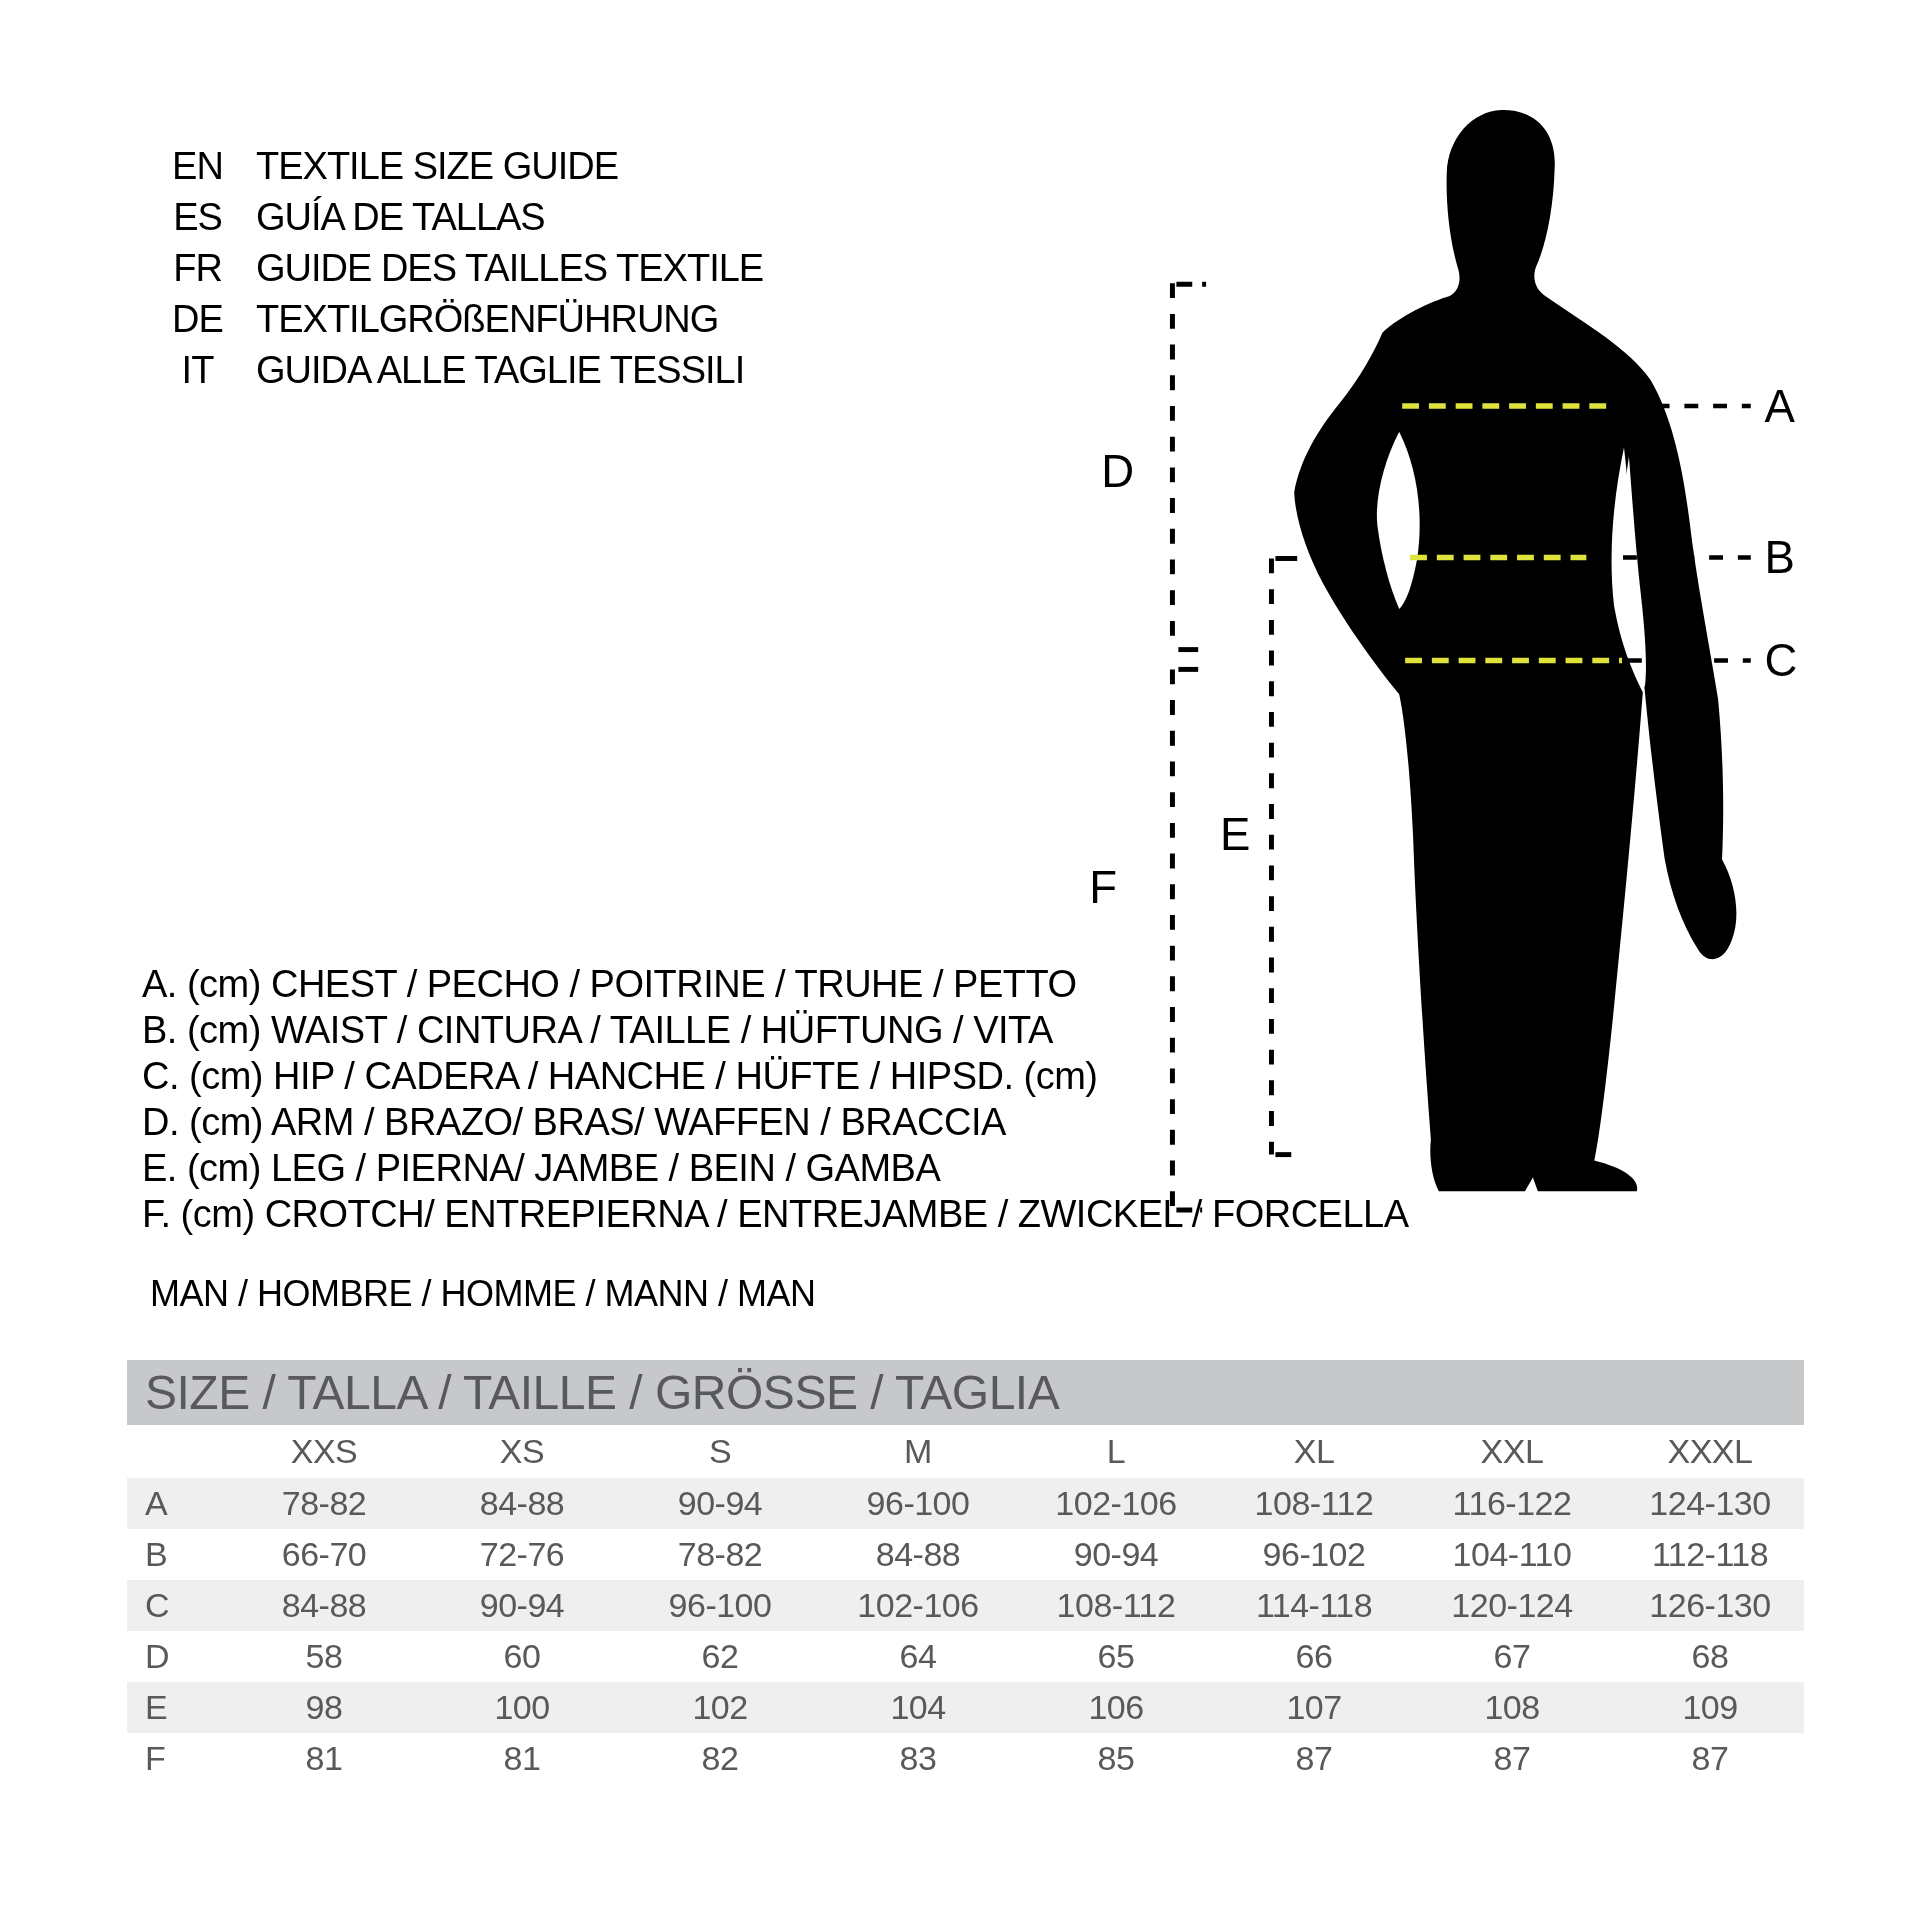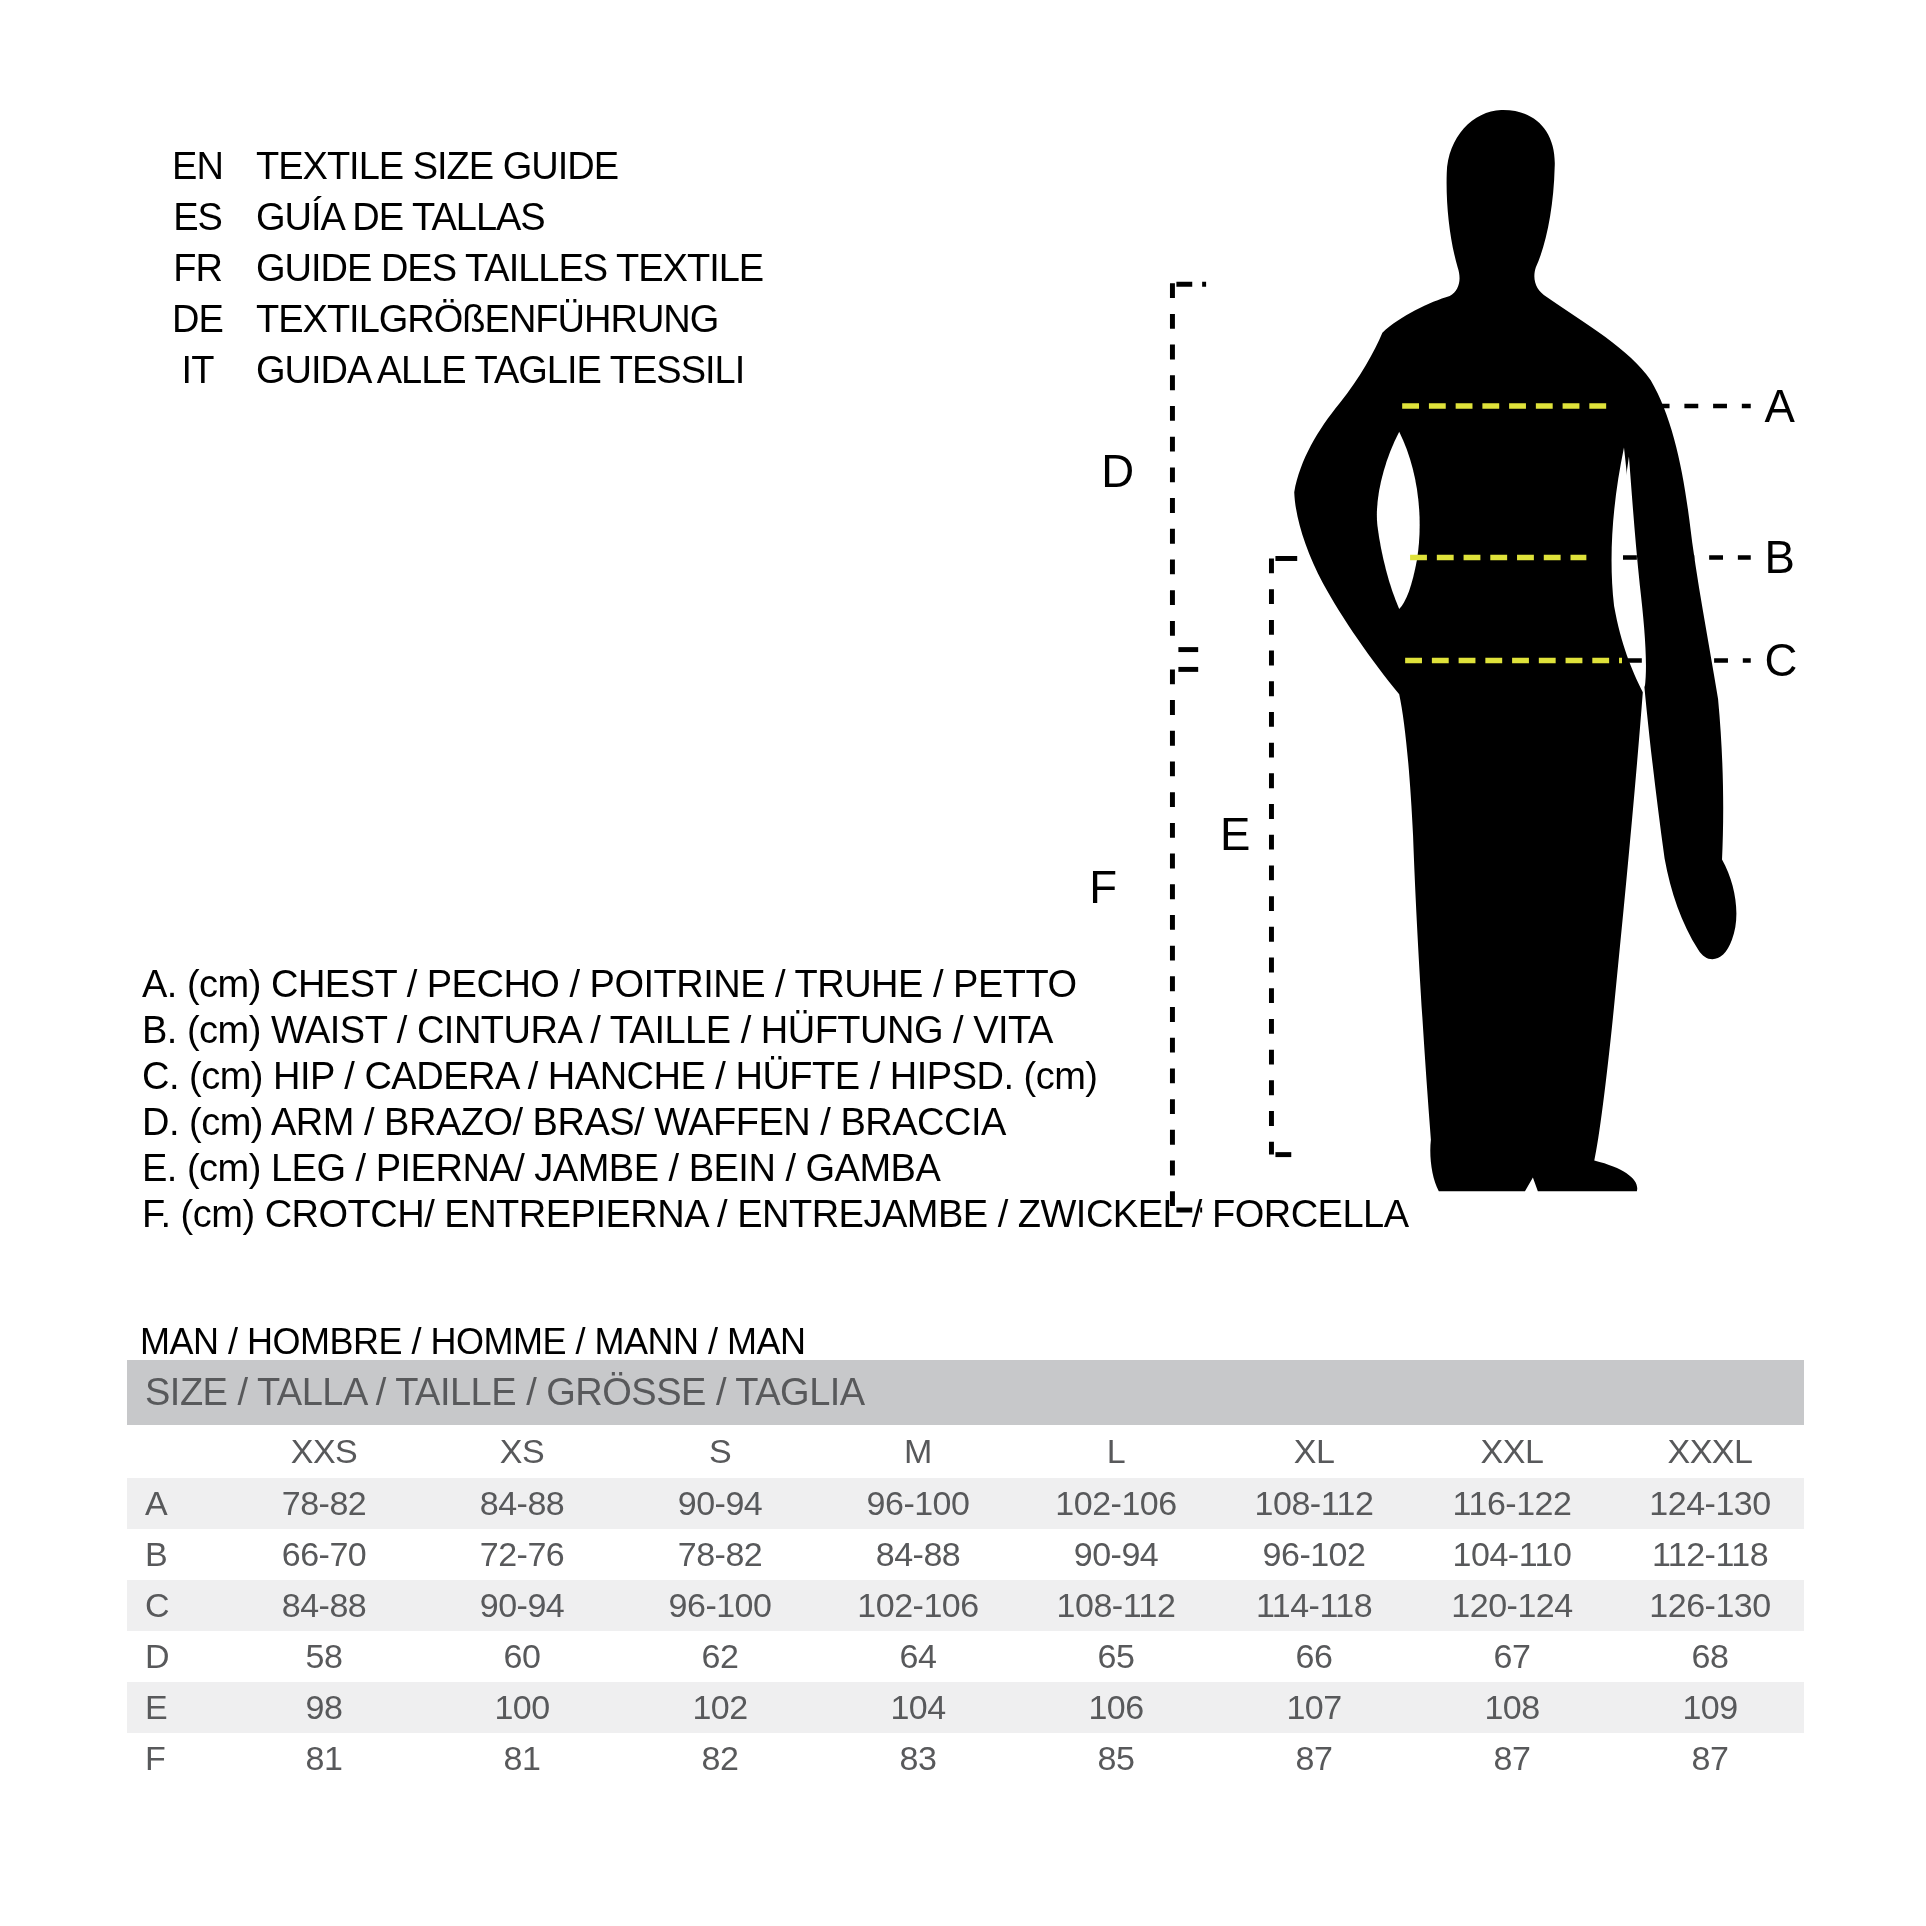--- a/index.html
+++ b/index.html
@@ -11,25 +11,25 @@
   .lang{position:absolute;left:139px;top:141px;}
   .lang-row{display:flex;font-size:38px;line-height:51px;letter-spacing:-1px;}
   .lang-code{width:117px;flex:none;text-align:center;}
   
   .figure-svg{position:absolute;left:0;top:0;}
   .fig-label{font-family:"Liberation Sans", sans-serif;font-size:46px;fill:#000;}
   
   .legend{position:absolute;left:142px;top:961px;font-size:38px;letter-spacing:-0.5px;}
   .legend-row{line-height:46px;white-space:nowrap;}
   
-  .category{position:absolute;left:140px;top:1273px;font-size:36px;letter-spacing:-0.5px;margin-top:48px;}
+  .category{position:absolute;left:150px;top:1273px;font-size:36px;letter-spacing:-0.5px;}
   
   .size-table{position:absolute;left:127px;top:1360px;width:1677px;color:#58595b;letter-spacing:-0.5px;}
   .t-title{height:65px;background:#c7c8ca;display:flex;align-items:center;
-           padding-left:18px;box-sizing:border-box;font-size:38px;}
+           padding-left:18px;box-sizing:border-box;font-size:48px;}
   .t-head,.t-row{display:grid;grid-template-columns:87px repeat(8,176px) 1fr;
                  align-items:center;text-align:center;font-size:34px;gap:22px;}
   .t-head{height:53px;}
   .t-row{height:51px;}
   .t-row.striped{background:#efeff0;}
   .rlabel{text-align:left;padding-left:18px;}
 </style>
 </head>
 <body>
 

